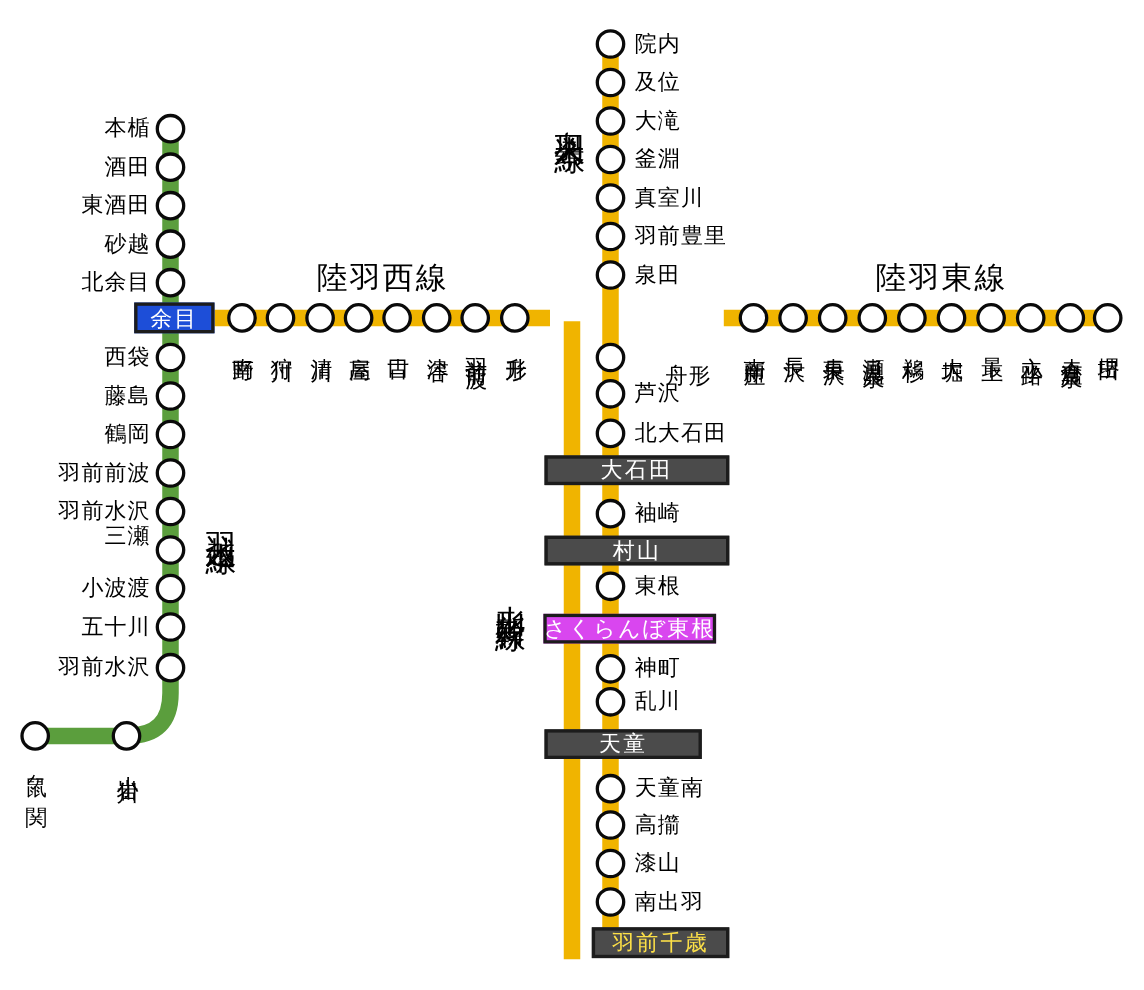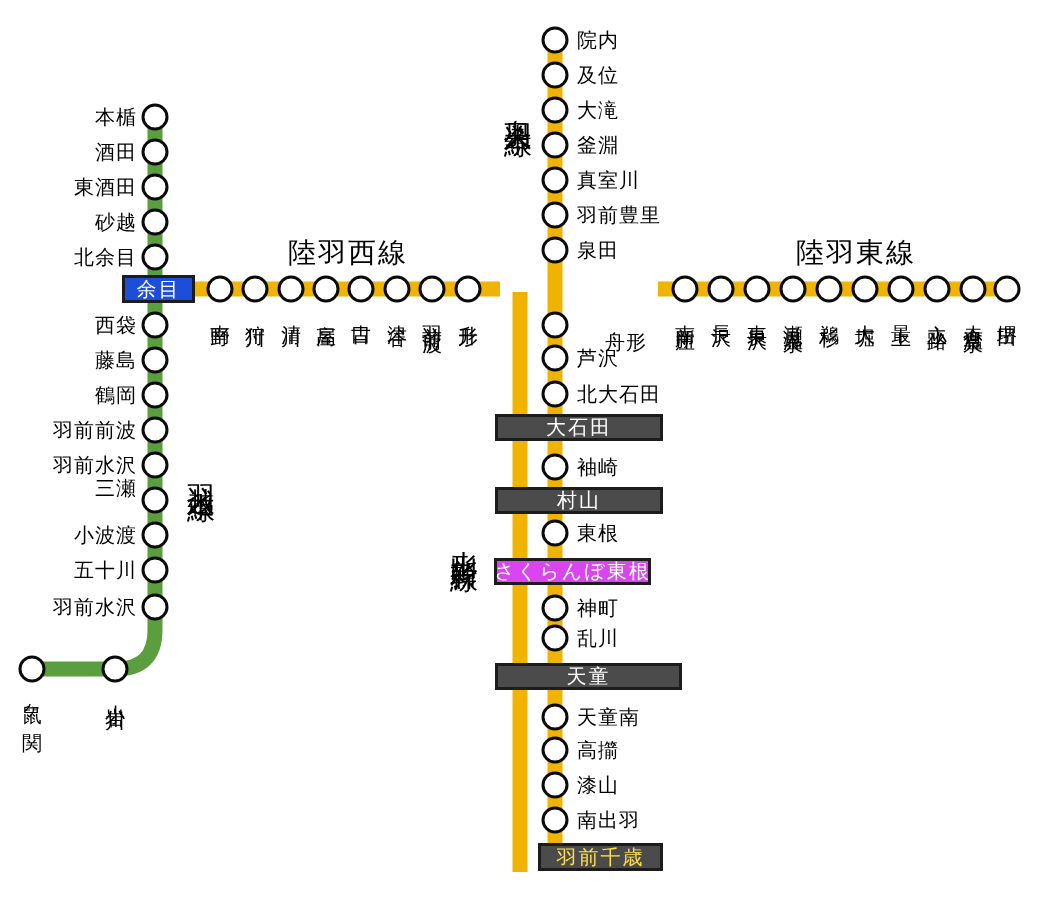--- a/index.html
+++ b/index.html
@@ -115,21 +115,21 @@
       <circle cx="555" cy="638" r="12" fill="#FFFFFF" stroke="#0A0A0A" stroke-width="3"></circle>
       <circle cx="555" cy="717" r="12" fill="#FFFFFF" stroke="#0A0A0A" stroke-width="3"></circle>
       <circle cx="555" cy="750" r="12" fill="#FFFFFF" stroke="#0A0A0A" stroke-width="3"></circle>
       <circle cx="555" cy="785" r="12" fill="#FFFFFF" stroke="#0A0A0A" stroke-width="3"></circle>
       <circle cx="555" cy="820" r="12" fill="#FFFFFF" stroke="#0A0A0A" stroke-width="3"></circle>
     </svg>
     <div class="major-box" style="left: 122px; top: 275px; width: 73px; height: 28px; background: #1d4ed8; border: 3px solid rgb(28, 28, 28); color: rgb(255, 255, 255);">余目</div>
     <div class="major-box" style="left: 495px; top: 414px; width: 168px; height: 27px; background: rgb(75, 75, 75); border: 3px solid rgb(28, 28, 28); color: rgb(255, 255, 255);">大石田</div>
     <div class="major-box" style="left: 495px; top: 487px; width: 168px; height: 27px; background: rgb(75, 75, 75); border: 3px solid rgb(28, 28, 28); color: rgb(255, 255, 255);">村山</div>
     <div class="major-box" style="left: 494px; top: 558px; width: 157px; height: 27px; background: #d946ef; border: 3px solid rgb(28, 28, 28); color: rgb(255, 255, 255);">さくらんぼ東根</div>
-    <div class="major-box" style="left: 495px; top: 663px; width: 187px; height: 27px; background: rgb(75, 75, 75); border: 3px solid rgb(28, 28, 28); color: rgb(255, 255, 255);">天童</div>
+    <div class="major-box" style="left: 495px; top: 663px; width: 143px; height: 27px; background: rgb(75, 75, 75); border: 3px solid rgb(28, 28, 28); color: rgb(255, 255, 255);">天童</div>
     <div class="major-box" style="left: 538px; top: 843px; width: 125px; height: 28px; background: rgb(75, 75, 75); border: 3px solid rgb(28, 28, 28); color: #fde047;">羽前千歳</div>
     <div class="lbl side-left" style="right: 903px; top: 117px;">本楯</div>
     <div class="lbl side-left" style="right: 903px; top: 152px;">酒田</div>
     <div class="lbl side-left" style="right: 903px; top: 187px;">東酒田</div>
     <div class="lbl side-left" style="right: 903px; top: 222px;">砂越</div>
     <div class="lbl side-left" style="right: 903px; top: 257px;">北余目</div>
     <div class="lbl side-left" style="right: 903px; top: 325px;">西袋</div>
     <div class="lbl side-left" style="right: 903px; top: 360px;">藤島</div>
     <div class="lbl side-left" style="right: 903px; top: 395px;">鶴岡</div>
     <div class="lbl side-left" style="right: 903px; top: 430px;">羽前前波</div>

